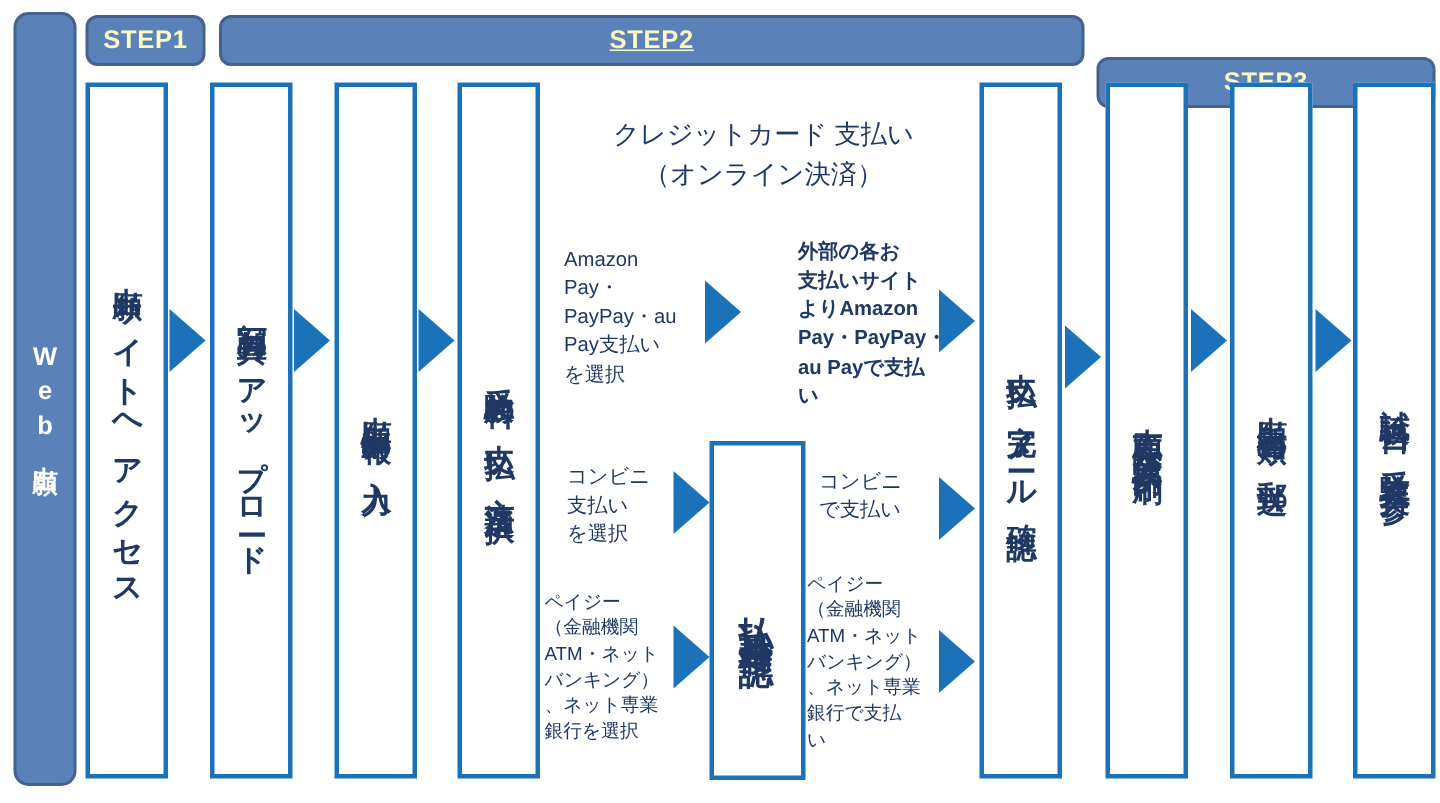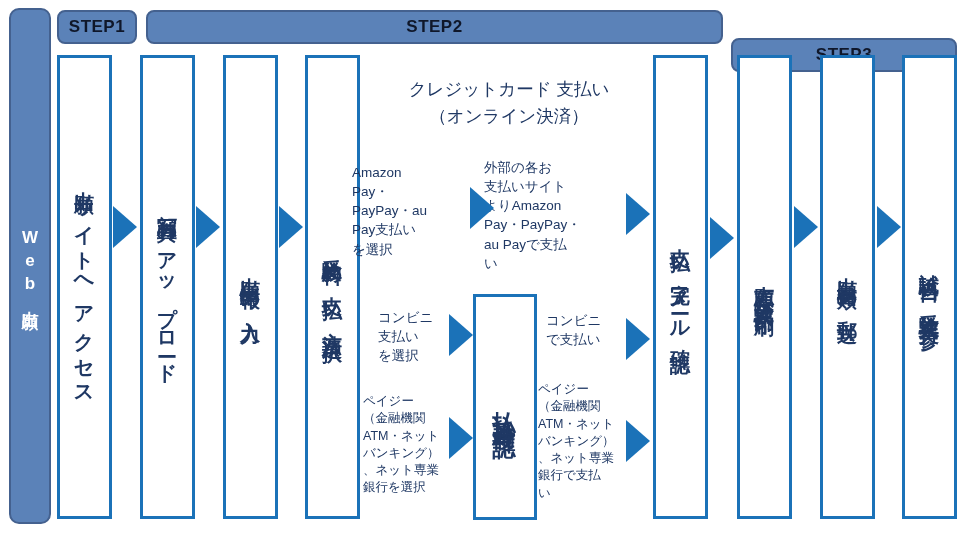--- a/index.html
+++ b/index.html
@@ -13,21 +13,21 @@
   html,body{margin:0;padding:0;background:#fff;}
   body{font-family:"Liberation Sans","DejaVu Sans",sans-serif;}
   .canvas{
     position:relative;width:960px;height:535px;background:var(--bg);
     overflow:hidden;
   }
   
   .hdr{
     position:absolute;background:var(--blue-fill);
     border:2px solid var(--blue-border-dark);border-radius:8px;
-    color:#0f172a;font-weight:bold;font-size:17px;
+    color:#fef9c3;font-weight:bold;font-size:17px;
     display:flex;align-items:center;justify-content:center;
     box-sizing:border-box;letter-spacing:0.5px;
   }
   .sidebar{
     position:absolute;left:9px;top:8px;width:42px;height:516px;
     background:var(--blue-fill);border:2px solid var(--blue-border-dark);
     border-radius:10px;box-sizing:border-box;
     display:flex;align-items:center;justify-content:center;
   }
   .sidebar .vtext{
@@ -79,21 +79,21 @@
 
 <div class="canvas">
 
   <div class="sidebar">
     <span class="vtext">Web出願</span>
   </div>
 
   <div class="hdr" style="left:57px;top:10px;width:80px;height:34px;">
     <span>STEP1</span>
   </div>
-  <div class="hdr" style="left:146px;top:10px;width:577px;height:34px;">
+  <div class="hdr" style="left:146px;top:10px;width:577px;height:34px;text-decoration:underline;">
     <span>STEP2</span>
   </div>
   <div class="hdr" style="left:731px;top:10px;width:226px;height:34px;margin-top:28px;">
     <span>STEP3</span>
   </div>
 
   <div class="flow-box" style="left:57px;">
     <span class="vtext">出願サイトへアクセス</span>
   </div>
   <div class="flow-box" style="left:140px;">
@@ -115,26 +115,26 @@
   <div class="flow-box" style="left:820px;">
     <span class="vtext">出願書類の郵送</span>
   </div>
   <div class="flow-box" style="left:902px;">
     <span class="vtext">試験当日　受験票持参</span>
   </div>
 
   <div class="mid-heading">クレジットカード 支払い
 （オンライン決済）</div>
 
-  <div class="mid-text" style="left:352px;top:163px;width:96px;">Amazon
+  <div class="mid-text" style="left:376px;top:163px;width:96px;">Amazon
 Pay・
 PayPay・au
 Pay支払い
 を選択</div>
-  <div class="mid-text" style="left:484px;top:158px;width:118px;">外部の各お
+  <div class="mid-text" style="left:532px;top:158px;width:118px;font-weight:bold;">外部の各お
 支払いサイト
 よりAmazon
 Pay・PayPay・
 au Payで支払
 い</div>
 
   <div class="mid-text" style="left:378px;top:308px;width:80px;">コンビニ
 支払い
 を選択</div>
   <div class="mid-text" style="left:546px;top:311px;width:85px;">コンビニ

